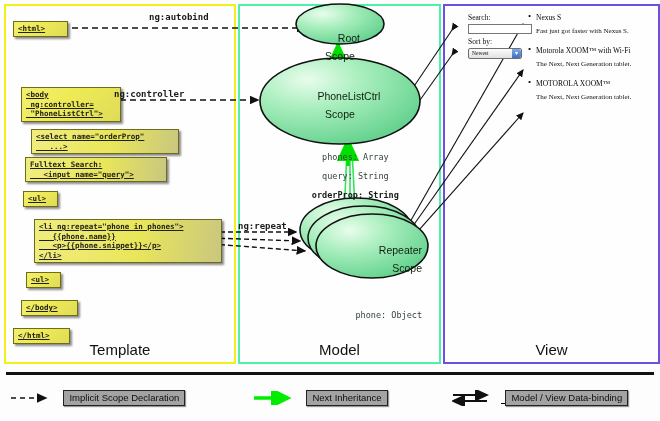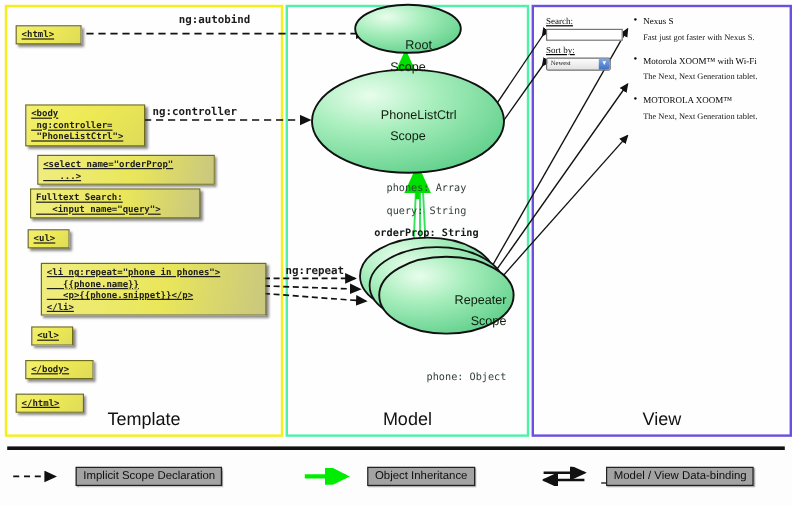--- a/index.html
+++ b/index.html
@@ -37,21 +37,21 @@
   
   .scopelab{position:absolute;text-align:center;white-space:pre;
             font-family:"Liberation Sans", sans-serif;color:#10200f;}
   .scopelab .ttl{font-size:10.5px;line-height:12px;}
   .scopelab .props{display:block;margin-top:3px;
             font-family:"DejaVu Sans Mono", monospace;
             font-size:8.5px;line-height:9.5px;color:#33413a;}
   .scopelab .props b{color:#141a16;}
 
   
-  #view-form{position:absolute;left:455px;top:13px;width:72px;text-decoration:underline;}
+  #view-form{position:absolute;left:468px;top:13px;width:72px;}
   .vlabel{font-family:"Liberation Serif", serif;font-size:7.5px;
           color:#111;line-height:10px;}
   #search-input{display:block;width:62px;height:8px;background:#fff;
                 border:1px solid #767676;margin-top:1px;}
   #sort-select{display:block;width:52px;height:9px;margin-top:1px;
                border:1px solid #6e6e6e;border-radius:2px;
                background:linear-gradient(#fcfcfc,#e2e2e2);
                position:relative;}
   #sort-select .sv{position:absolute;left:3px;top:0px;font-size:5.5px;
                    line-height:9px;font-family:"Liberation Serif", serif;color:#111;}
@@ -188,21 +188,21 @@
    &lt;p&gt;{{phone.snippet}}&lt;/p&gt;
 &lt;/li&gt;</div>
 
   <div class="codebox" style="left:26px;top:272px;width:25px;">&lt;ul&gt;</div>
 
   <div class="codebox" style="left:21px;top:300px;width:47px;">&lt;/body&gt;</div>
 
   <div class="codebox" style="left:13px;top:328px;width:47px;">&lt;/html&gt;</div>
 
   <div class="wirelab" style="left:149px;top:12px;">ng:autobind</div>
-  <div class="wirelab" style="left:127px;top:89px;">ng:controller</div>
+  <div class="wirelab" style="left:114px;top:89px;">ng:controller</div>
   <div class="wirelab" style="left:238px;top:221px;">ng:repeat</div>
 
   <div class="scopelab" style="left:300px;top:10px;width:80px;">
     <span class="ttl">Root
 Scope</span>
   </div>
 
   <div class="scopelab" style="left:265px;top:68px;width:150px;">
     <span class="ttl">PhoneListCtrl
 Scope</span>
@@ -262,21 +262,21 @@
 
   <div class="lg" style="left:253px;">
     <svg class="lgicon" width="44" height="14">
       <defs>
           <marker id="lm2" markerWidth="6" markerHeight="6" refX="5" refY="3" orient="auto">
         <path d="M0,0 L6,3 L0,6 z" fill="#00ec00"></path>
           </marker>
         </defs>
       <path d="M1,7 L35,7" stroke="#00ec00" stroke-width="3.5" marker-end="url(#lm2)"></path>
     </svg>
-    <span class="lgbox">Object Inheritance</span>
+    <span class="lgbox">Next Inheritance</span>
   </div>
 
   <div class="lg" style="left:452px;text-decoration:underline;">
     <svg class="lgicon" width="44" height="16">
       <defs>
           <marker id="lm3" markerWidth="7" markerHeight="7" refX="6" refY="3.2" orient="auto">
         <path d="M0,0 L7,3.2 L0,6.4 z" fill="#111"></path>
           </marker>
         </defs>
       <path d="M1,5 L35,5" stroke="#111" stroke-width="2" marker-end="url(#lm3)"></path>

